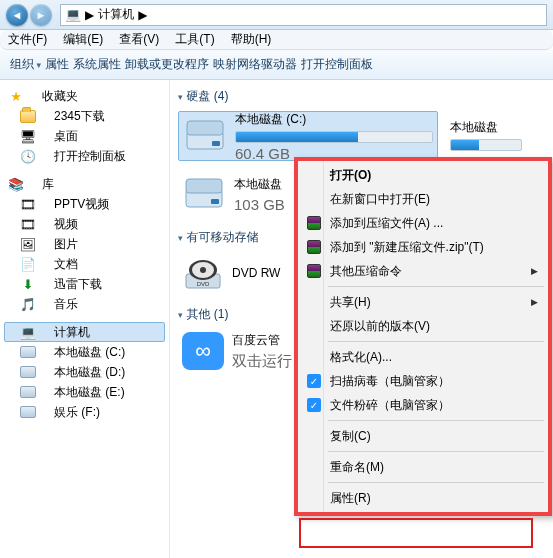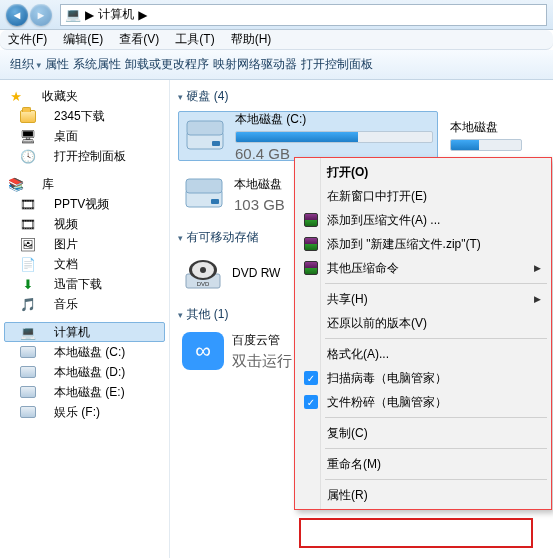--- a/index.html
+++ b/index.html
@@ -27,21 +27,21 @@
 .tile { width:260px; height:50px; display:flex; align-items:center; gap:8px; padding:2px 4px; }
 .tile.sel { background:#cfe5f7; border:1px solid #7eb4e0; border-radius:2px; }
 .drive-ico { width:44px; height:40px; display:flex; align-items:center; justify-content:center; }
 .drive-info { flex:1; }
 .drive-name { font-size:12px; margin-bottom:3px; }
 .drive-bar { height:12px; background:#e9eef3; border:1px solid #b8c9d8; border-radius:2px; overflow:hidden; margin-bottom:2px; }
 .drive-fill { height:100%; background:linear-gradient(180deg,#3fa9f5 0%,#1e7fc9 100%); }
 .drive-size { font-size:15px; color:#666; }
 .tile.small { width:260px; height:44px; }
 
-.ctx { position:absolute; left:294px; top:157px; width:258px; background:#f2f2f2; border:1px solid #ef4444; box-shadow:3px 3px 6px rgba(0,0,0,.25); z-index:50; padding:2px; }
+.ctx { position:absolute; left:294px; top:157px; width:258px; background:#f2f2f2; border:4px solid #ef4444; box-shadow:3px 3px 6px rgba(0,0,0,.25); z-index:50; padding:2px; }
 .ctx-item { display:flex; align-items:center; height:24px; padding:0 8px 0 30px; position:relative; cursor:default; }
 .ctx-item.bold { font-weight:bold; }
 .ctx-item .arrow { position:absolute; right:8px; font-size:9px; color:#333; }
 .ctx-item .ci-icon { position:absolute; left:6px; width:16px; height:16px; display:flex; align-items:center; justify-content:center; font-size:12px; }
 .ctx-sep { height:1px; background:#d0d0d0; margin:3px 2px 3px 28px; }
 .ctx-gutter { position:absolute; left:0; top:0; bottom:0; width:26px; border-right:1px solid #e0e0e0; background:#f2f2f2; }
 .ctx-items { position:relative; }
 .highlight-box { position:absolute; left:299px; top:518px; width:234px; height:30px; border:2px solid #d81e1e; z-index:60; pointer-events:none; }
 
 .ico-star::before{content:"★";color:#f5b301;}

